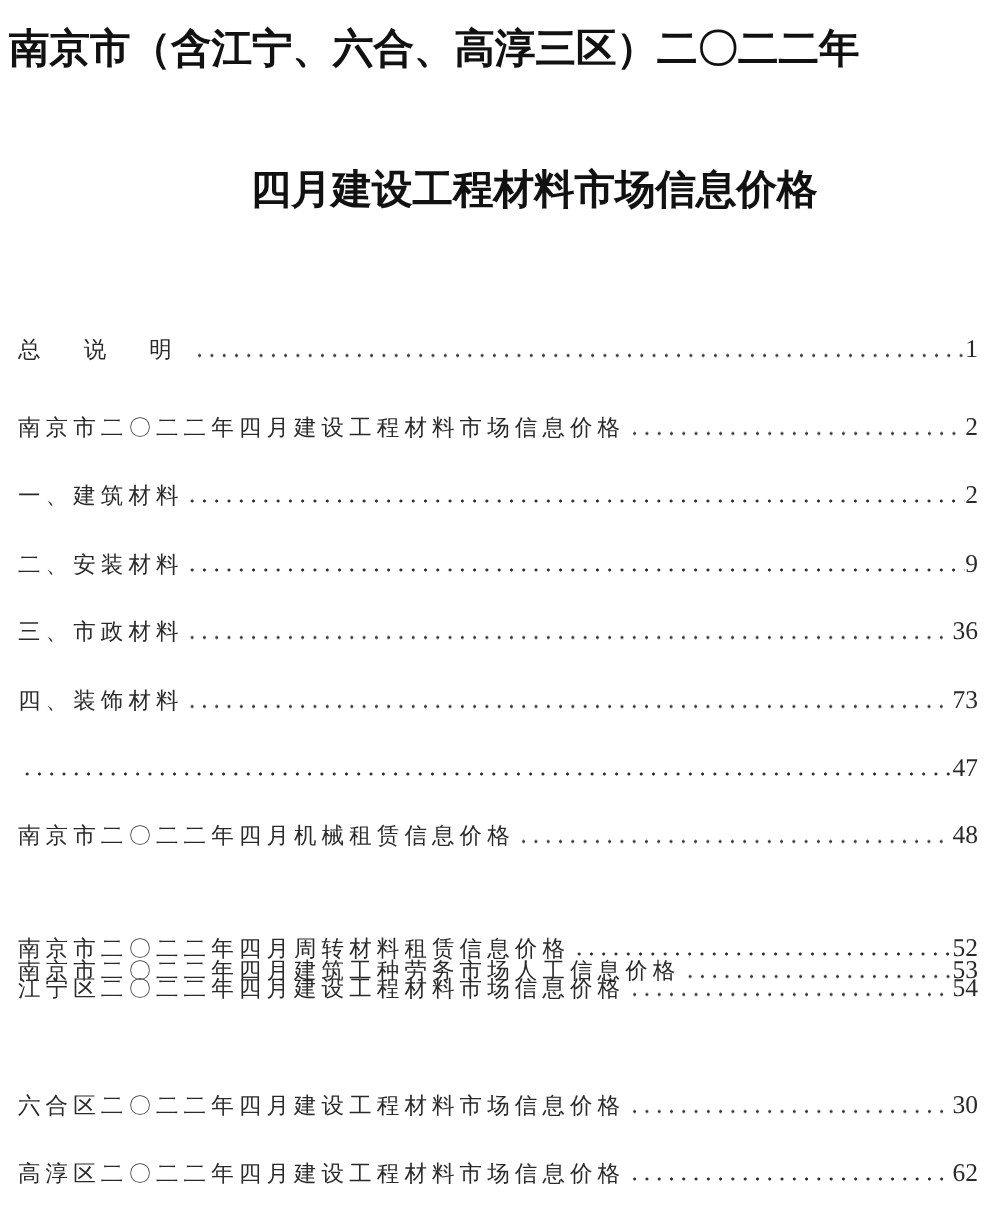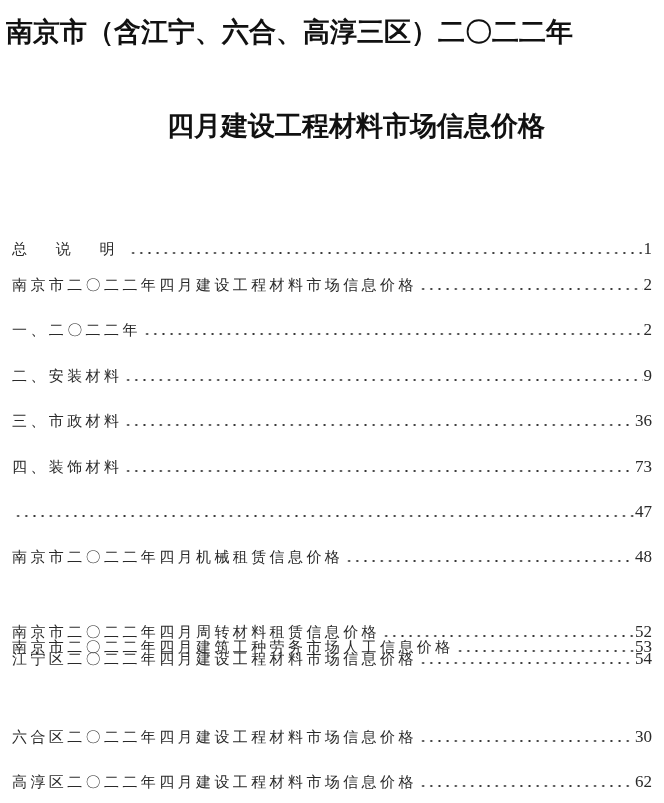--- a/index.html
+++ b/index.html
@@ -30,32 +30,32 @@
     .toc-page { flex: 0 0 auto; font-family: "Liberation Serif", serif; font-size: 17px; white-space: nowrap; }
     .spaced { letter-spacing: 12px; }
   </style>
 </head>
 <body>
 
 <div class="title title1">南京市（含江宁、六合、高淳三区）二〇二二年</div>
 <div class="title title2">四月建设工程材料市场信息价格</div>
 
 <div class="toc">
-  <div class="toc-row" style="top:236px">
+  <div class="toc-row" style="top:220px">
     <span class="toc-label spaced">总 说 明</span>
     <span class="toc-leader"></span>
     <span class="toc-page">1</span>
   </div>
   <div class="toc-row" style="top:272px">
     <span class="toc-label">南京市二〇二二年四月建设工程材料市场信息价格</span>
     <span class="toc-leader"></span>
     <span class="toc-page">2</span>
   </div>
   <div class="toc-row" style="top:317px">
-    <span class="toc-label">一、二〇二二年</span>
+    <span class="toc-label">一、建筑材料</span>
     <span class="toc-leader"></span>
     <span class="toc-page">2</span>
   </div>
   <div class="toc-row" style="top:363px">
     <span class="toc-label">二、安装材料</span>
     <span class="toc-leader"></span>
     <span class="toc-page">9</span>
   </div>
   <div class="toc-row" style="top:408px">
     <span class="toc-label">三、市政材料</span>

